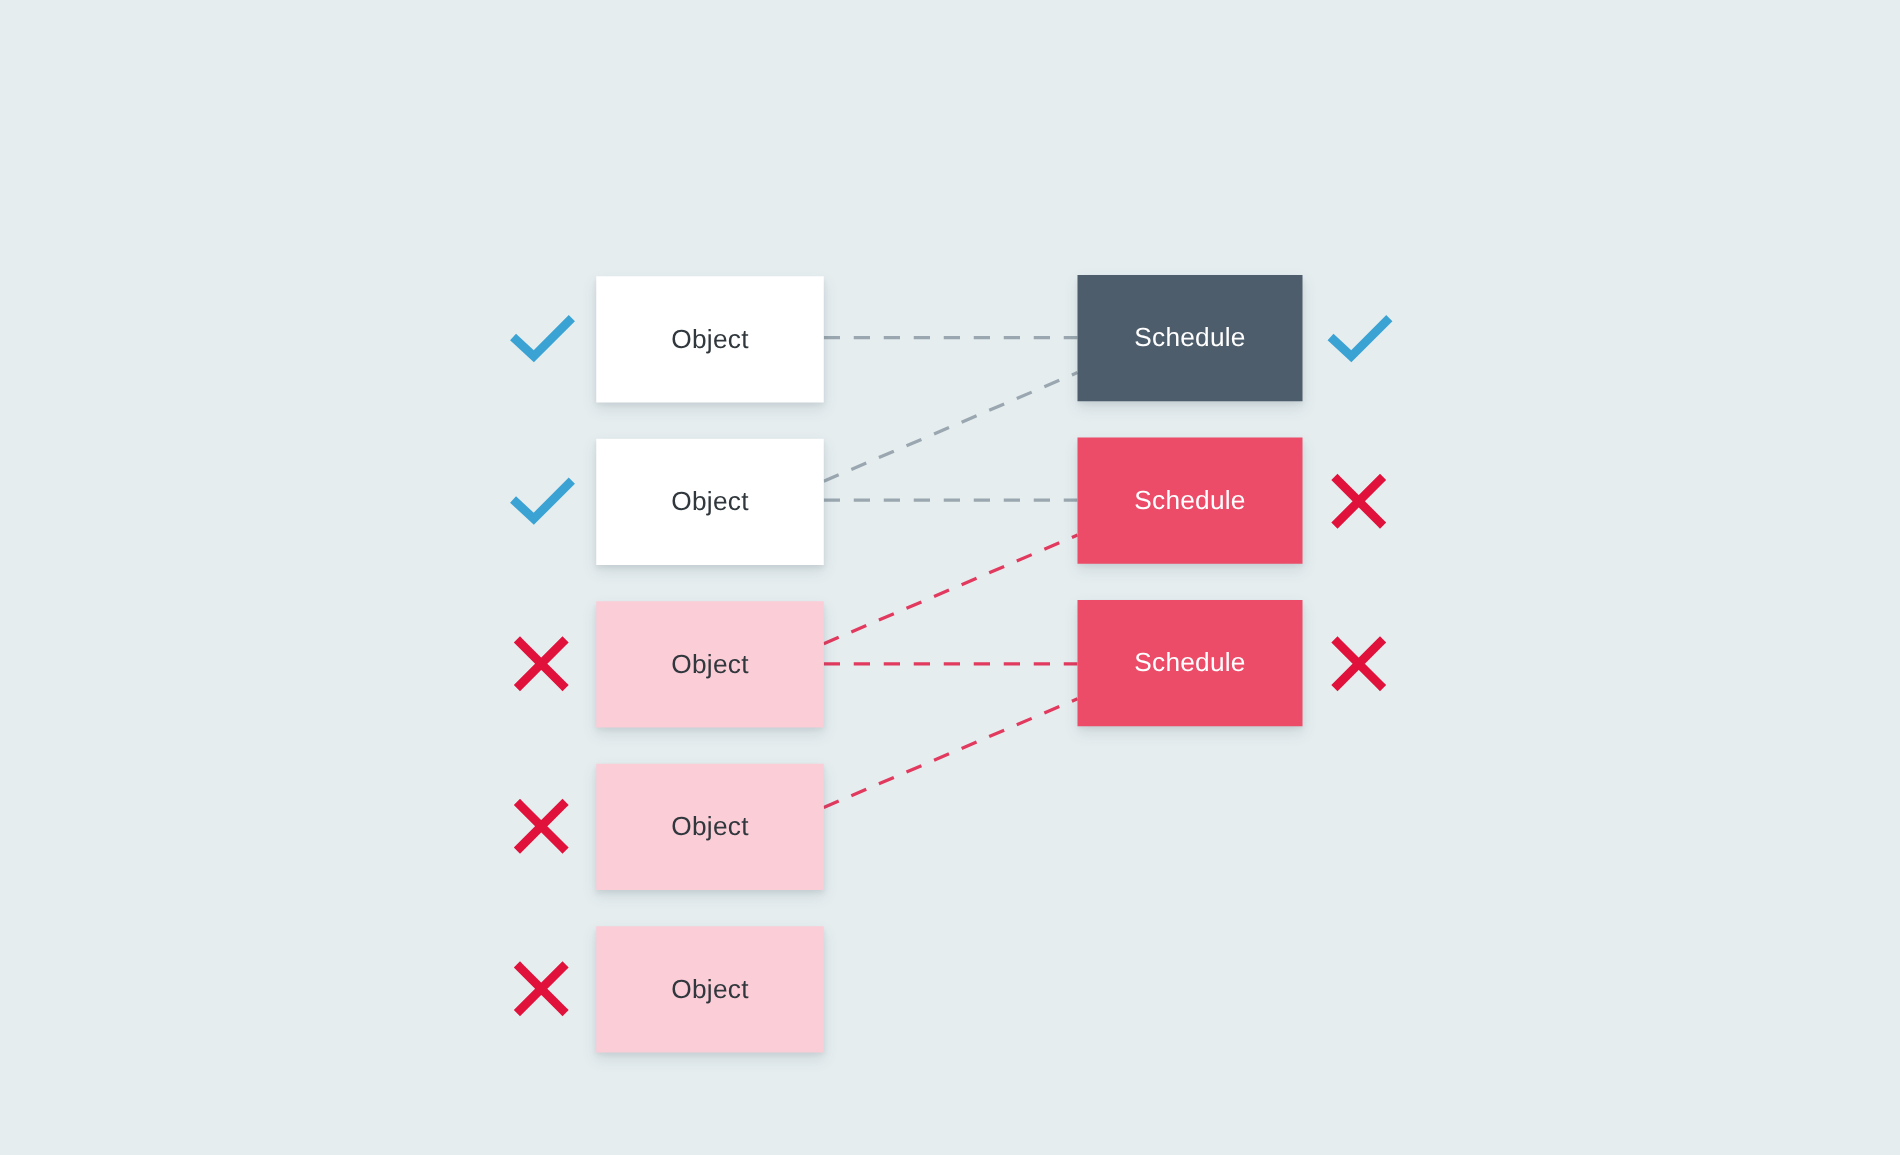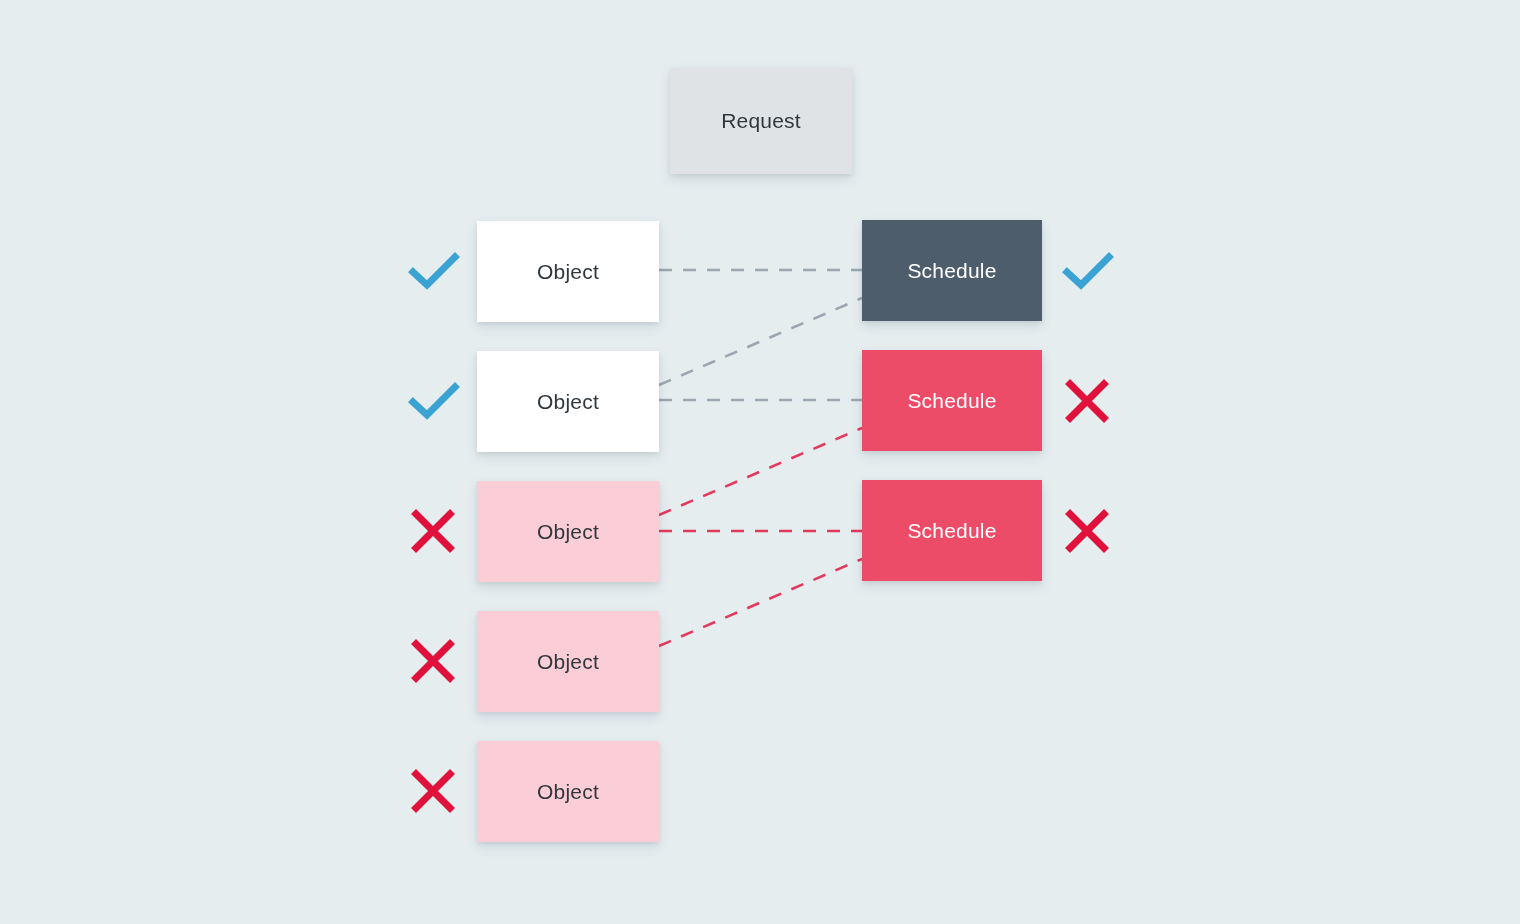--- a/index.html
+++ b/index.html
@@ -76,23 +76,20 @@
 
     <line x1="659" y1="400" x2="862" y2="400" stroke="#9aa7b0" stroke-width="2.6" stroke-dasharray="13 11"></line>
 
     <line x1="659" y1="515" x2="862" y2="428" stroke="#e23a5e" stroke-width="2.6" stroke-dasharray="13 11"></line>
 
     <line x1="659" y1="531" x2="862" y2="531" stroke="#e23a5e" stroke-width="2.6" stroke-dasharray="13 11"></line>
 
     <line x1="659" y1="646" x2="862" y2="559" stroke="#e23a5e" stroke-width="2.6" stroke-dasharray="13 11"></line>
   </svg>
 
-  <div class="node node-request" style="left:670px; top:68px; width:182px; height:106px;">
-    <span>Request</span>
-  </div>
 
   <div class="node node-object-ok" style="left:477px; top:221px; width:182px; height:101px;">
     <span>Object</span>
   </div>
   <div class="node node-object-ok" style="left:477px; top:351px; width:182px; height:101px;">
     <span>Object</span>
   </div>
   <div class="node node-object-bad" style="left:477px; top:481px; width:182px; height:101px;">
     <span>Object</span>
   </div>

